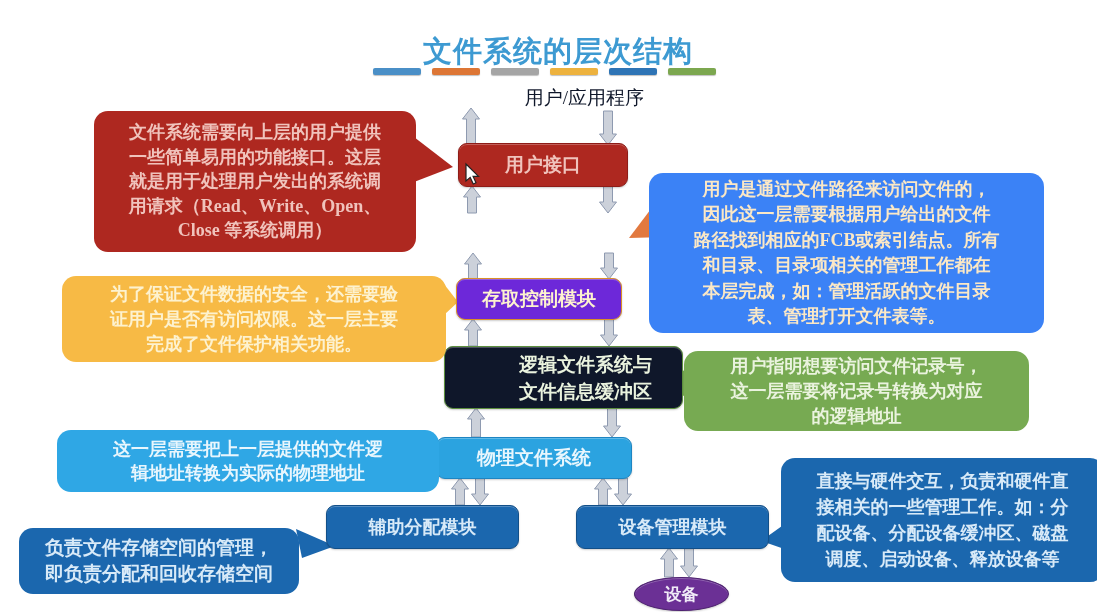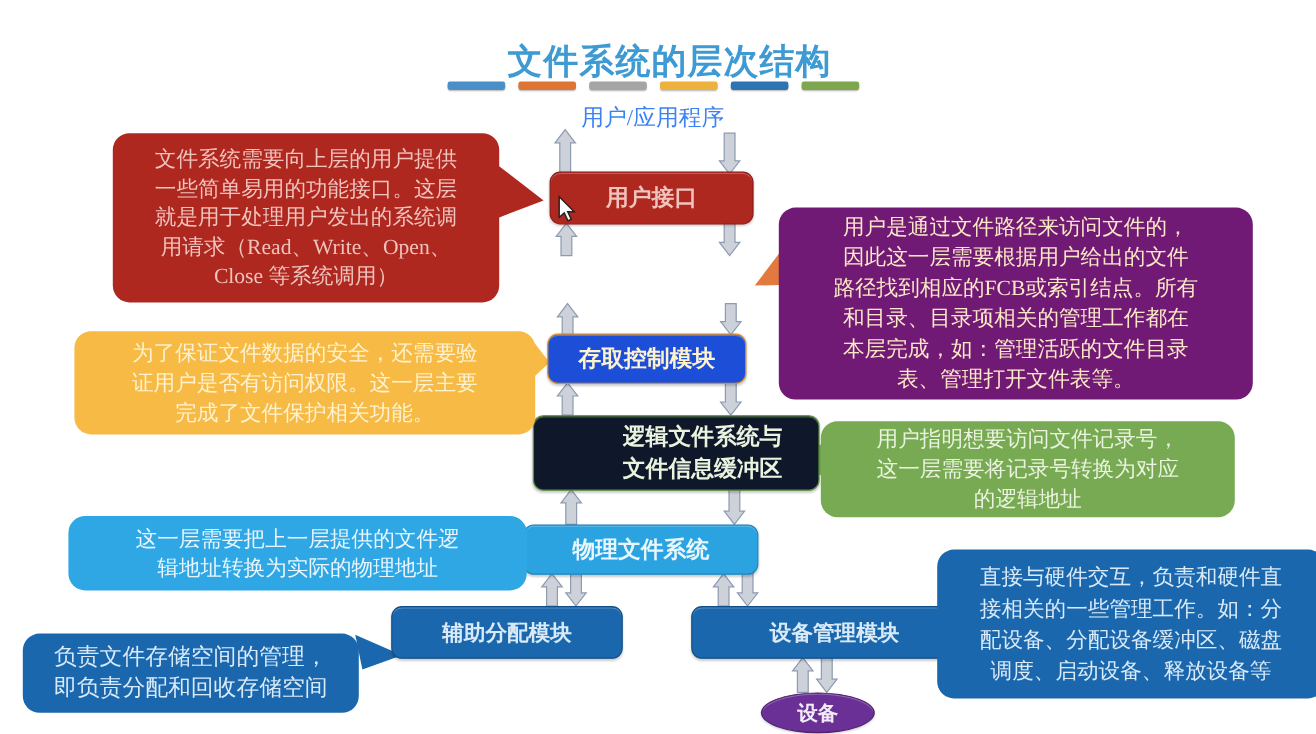--- a/index.html
+++ b/index.html
@@ -8,21 +8,21 @@
   .abs{position:absolute;}
   .title{top:32px;left:292px;width:500px;text-align:center;font-size:29px;font-weight:bold;
          font-family:"Liberation Sans","DejaVu Sans",sans-serif;letter-spacing:1px;}
   .dashrow{top:68px;left:357px;width:346px;display:flex;gap:11px;}
   .dash{width:48px;height:7px;border-radius:2px;box-shadow:0 1px 1px rgba(0,0,0,.25);}
   .toplabel{top:85px;left:428px;width:200px;text-align:center;font-size:19px;color:#1a1a1a;}
   .box{display:flex;align-items:center;justify-content:center;text-align:center;
        border-radius:9px;font-size:19px;z-index:2;white-space:pre-line;
        box-shadow:inset 0 1px 0 rgba(255,255,255,.25), 0 1px 2px rgba(0,0,0,.2);font-weight:bold;}
   .callout{display:flex;align-items:center;justify-content:center;text-align:center;
-           border-radius:14px;font-size:18px;line-height:25px;z-index:2;white-space:pre-line;}
+           border-radius:14px;font-size:18px;line-height:25px;z-index:2;white-space:pre-line;font-weight:bold;}
   #box-ui{left:442px;top:143px;width:168px;height:42px;border:1.5px solid #8e1c17;}
   #box-dir{left:441px;top:213px;width:165px;height:40px;border:1.5px solid #c75b28;}
   #box-acc{left:440px;top:278px;width:164px;height:40px;border:1.5px solid #db8f27;}
   #box-log{left:428px;top:346px;width:193px;height:61px;border:1.5px solid #5c8f3d;line-height:27px;}
   #box-phy{left:420px;top:437px;width:194px;height:40px;border:1.5px solid #1e85c2;}
   #box-aux{left:310px;top:505px;width:191px;height:42px;border:1.5px solid #124f88;font-size:18px;}
   #box-dev{left:560px;top:505px;width:191px;height:42px;border:1.5px solid #124f88;font-size:18px;}
   #ellipse-device{left:618px;top:577px;width:93px;height:32px;border-radius:50%;
                   border:1.5px solid #4e2270;font-size:17px;}
   #co-red{left:78px;top:111px;width:322px;height:141px;line-height:24.5px;}
@@ -42,21 +42,21 @@
 
   <div class="abs title" style="color: rgb(61, 154, 210);">文件系统的层次结构</div>
   <div class="abs dashrow" id="dashes">
       <span class="dash" style="background: rgb(74, 143, 199);"></span>
       <span class="dash" style="background: rgb(221, 118, 53);"></span>
       <span class="dash" style="background: rgb(165, 165, 165);"></span>
       <span class="dash" style="background: rgb(237, 178, 62);"></span>
       <span class="dash" style="background: rgb(46, 116, 181);"></span>
       <span class="dash" style="background: rgb(124, 167, 79);"></span>
     </div>
-  <div class="abs toplabel" style="color: #3b82f6;">用户/应用程序</div>
+  <div class="abs toplabel" style="color: #0f172a; text-align: right;">用户/应用程序</div>
 
   <svg id="decor" class="abs" width="1097" height="612">
       <polygon points="455,108 463.5,119 459.5,119 459.5,145 450.5,145 450.5,119 446.5,119" fill="#ccd1da" stroke="#8e9ab0" stroke-width="1"></polygon>
       <polygon points="592,145 600.5,134 596.5,134 596.5,111 587.5,111 587.5,134 583.5,134" fill="#ccd1da" stroke="#8e9ab0" stroke-width="1"></polygon>
       <polygon points="456,186 464.5,197 460.5,197 460.5,213 451.5,213 451.5,197 447.5,197" fill="#ccd1da" stroke="#8e9ab0" stroke-width="1"></polygon>
       <polygon points="592,213 600.5,202 596.5,202 596.5,186 587.5,186 587.5,202 583.5,202" fill="#ccd1da" stroke="#8e9ab0" stroke-width="1"></polygon>
       <polygon points="457,253 465.5,264 461.5,264 461.5,279 452.5,279 452.5,264 448.5,264" fill="#ccd1da" stroke="#8e9ab0" stroke-width="1"></polygon>
       <polygon points="593,279 601.5,268 597.5,268 597.5,253 588.5,253 588.5,268 584.5,268" fill="#ccd1da" stroke="#8e9ab0" stroke-width="1"></polygon>
       <polygon points="457,319 465.5,330 461.5,330 461.5,346 452.5,346 452.5,330 448.5,330" fill="#ccd1da" stroke="#8e9ab0" stroke-width="1"></polygon>
       <polygon points="593,346 601.5,335 597.5,335 597.5,319 588.5,319 588.5,335 584.5,335" fill="#ccd1da" stroke="#8e9ab0" stroke-width="1"></polygon>
@@ -71,34 +71,34 @@
       <polygon points="398,137 437,167 398,182" fill="#ae2820"></polygon>
       <polygon points="650,189 613,238 650,237" fill="#e2793f"></polygon>
       <polygon points="428,284 442,302 428,315" fill="#f7ba45"></polygon>
       <polygon points="672,369 628,385 672,397" fill="#77aa52"></polygon>
       <polygon points="418,442 441,454 418,470" fill="#2fa7e5"></polygon>
       <polygon points="280,529 319,546 286,558" fill="#1b67ae"></polygon>
       <polygon points="780,516 745,541 780,553" fill="#1b67ae"></polygon>
     </svg>
 
   <div class="abs box" id="box-ui" style="background: rgb(174, 40, 32); color: rgb(240, 195, 188);">用户接口</div>
-  <div class="abs box" id="box-acc" style="background: #1d4ed8; color: rgb(253, 242, 207);">存取控制模块</div>
+  <div class="abs box" id="box-acc" style="background: #6d28d9; color: rgb(253, 242, 207);">存取控制模块</div>
   <div class="abs box" id="box-log" style="background: #0f172a; color: rgb(234, 243, 222); padding-left: 44px;">逻辑文件系统与
 文件信息缓冲区</div>
   <div class="abs box" id="box-phy" style="background: rgb(43, 163, 224); color: rgb(232, 246, 253);">物理文件系统</div>
   <div class="abs box" id="box-aux" style="background: rgb(27, 103, 174); color: rgb(216, 234, 248);">辅助分配模块</div>
-  <div class="abs box" id="box-dev" style="background: rgb(27, 103, 174); color: rgb(216, 234, 248); padding-left: 23px;">设备管理模块</div>
+  <div class="abs box" id="box-dev" style="background: rgb(27, 103, 174); color: rgb(216, 234, 248);">设备管理模块</div>
   <div class="abs box" id="ellipse-device" style="background: rgb(107, 48, 149); color: rgb(240, 235, 247);">设备</div>
 
   <div class="abs callout" id="co-red" style="background: rgb(174, 40, 32); color: rgb(240, 195, 188);">文件系统需要向上层的用户提供
 一些简单易用的功能接口。这层
 就是用于处理用户发出的系统调
 用请求（Read、Write、Open、
 Close 等系统调用）</div>
-  <div class="abs callout" id="co-orange" style="background: #701a75; color: rgb(251, 232, 198); text-align: center;">用户是通过文件路径来访问文件的，
+  <div class="abs callout" id="co-orange" style="background: #3b82f6; color: rgb(251, 232, 198); text-align: center;">用户是通过文件路径来访问文件的，
 因此这一层需要根据用户给出的文件
 路径找到相应的FCB或索引结点。所有
 和目录、目录项相关的管理工作都在
 本层完成，如：管理活跃的文件目录
 表、管理打开文件表等。</div>
   <div class="abs callout" id="co-yellow" style="background: rgb(247, 186, 69); color: rgb(253, 242, 207);">为了保证文件数据的安全，还需要验
 证用户是否有访问权限。这一层主要
 完成了文件保护相关功能。</div>
   <div class="abs callout" id="co-green" style="background: rgb(119, 170, 82); color: rgb(234, 243, 222);">用户指明想要访问文件记录号，
 这一层需要将记录号转换为对应

